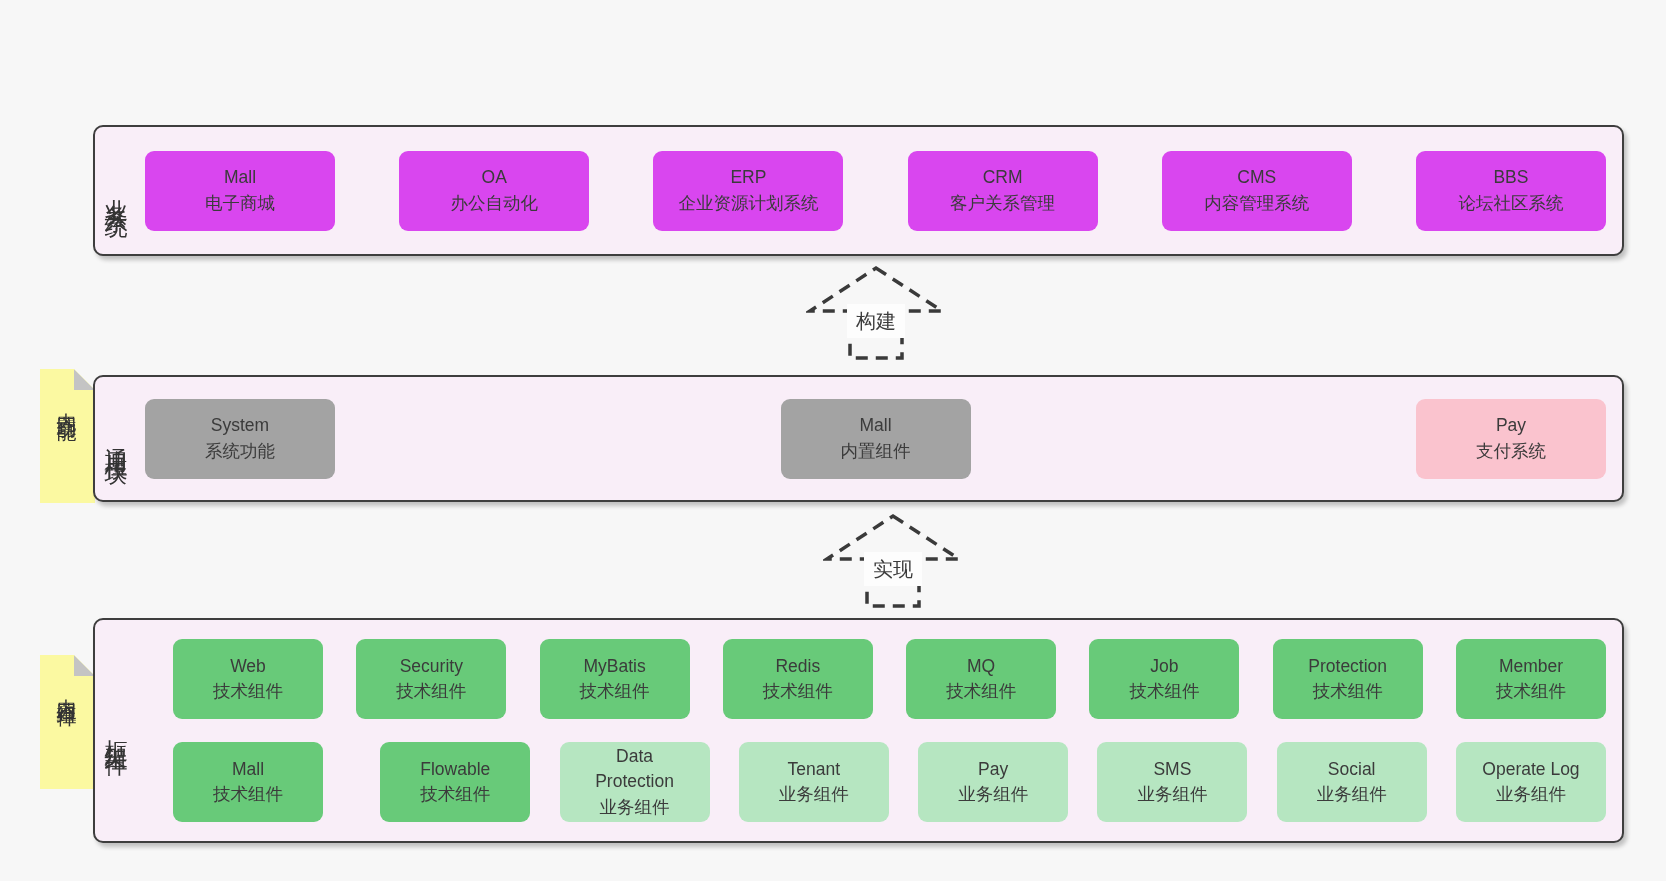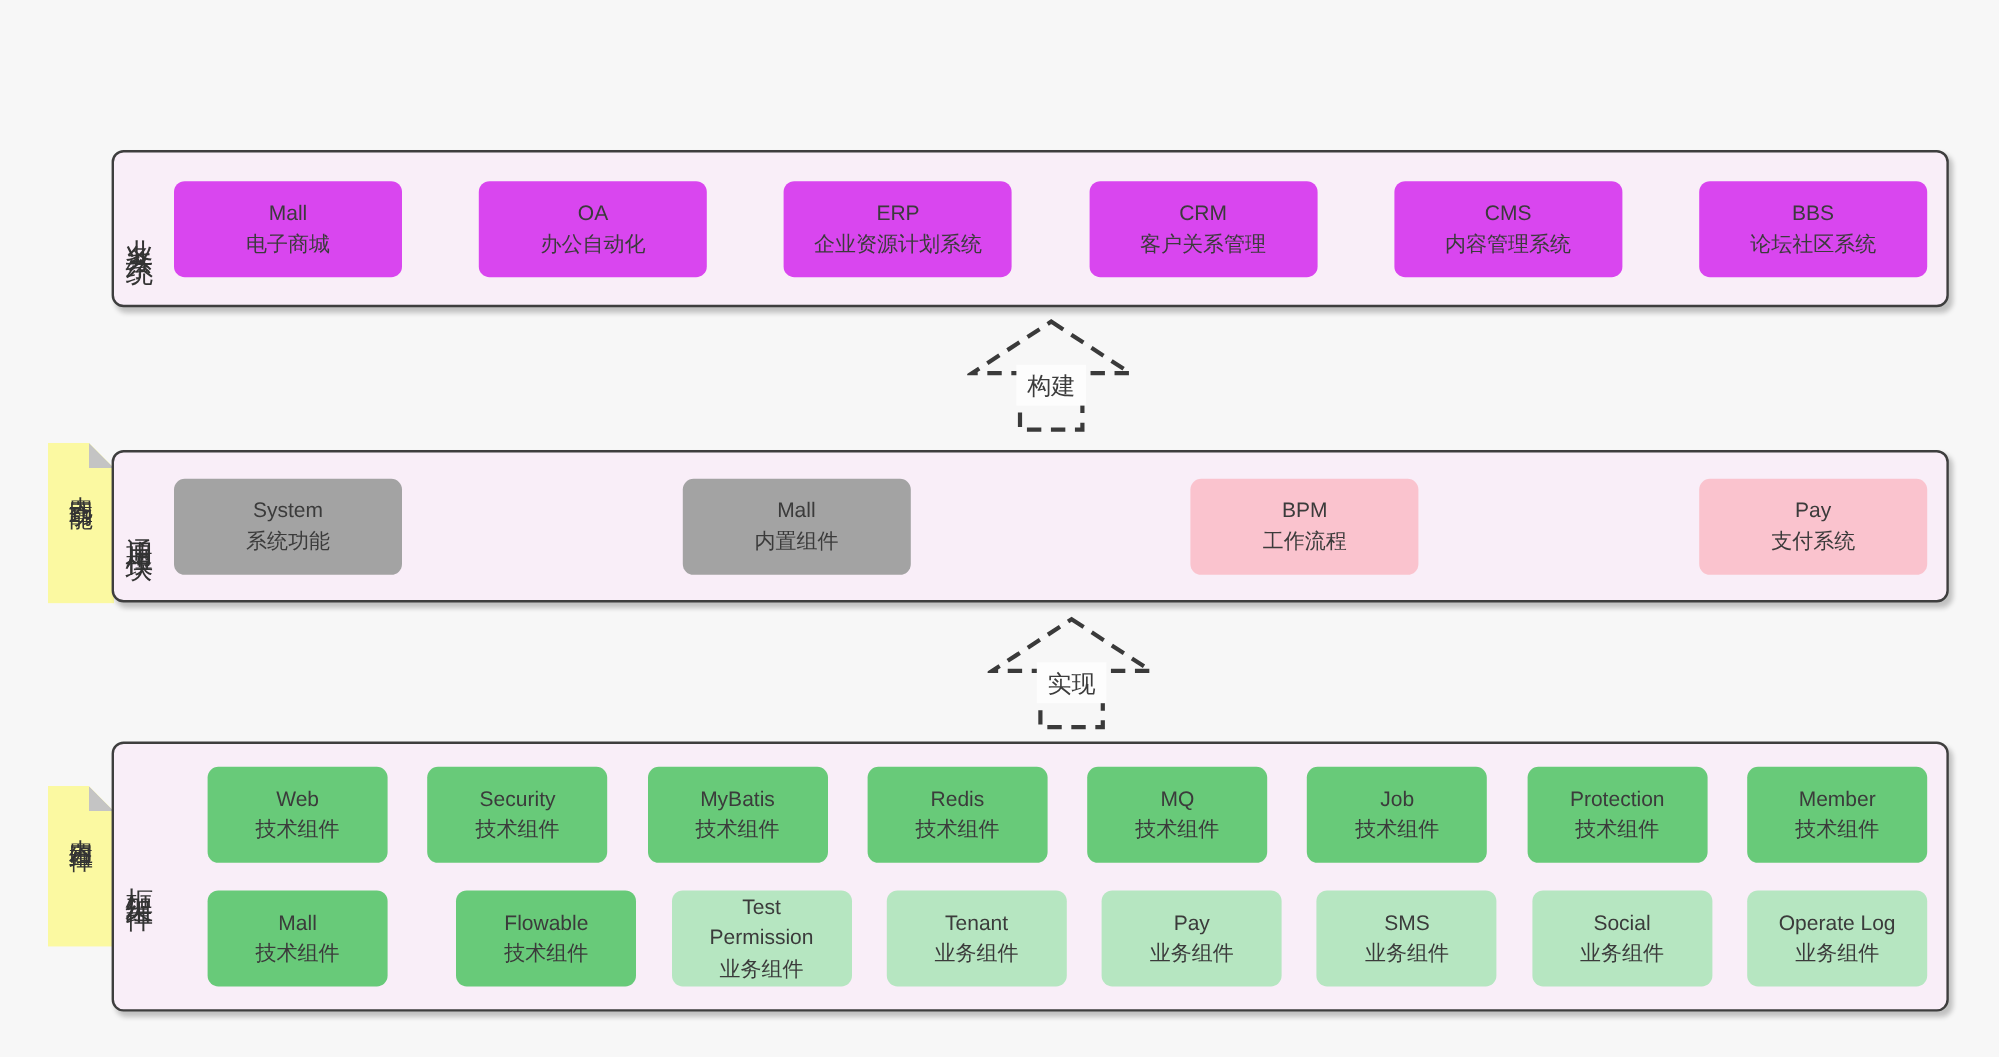--- a/index.html
+++ b/index.html
@@ -147,24 +147,20 @@
     <div class="boxrow of-6">
         <div class="box v-red">
           <div class="box-name">System</div>
           <div class="box-desc">系统功能</div>
         </div>
         <div class="box v-red">
           <div class="box-name">Mall</div>
           <div class="box-desc">内置组件</div>
         </div>
         <div class="box v-pink">
-          <div class="box-name">BPM</div>
-          <div class="box-desc">工作流程</div>
-        </div>
-        <div class="box v-pink">
           <div class="box-name">Pay</div>
           <div class="box-desc">支付系统</div>
         </div>
       </div>
   </div>
 </div>
 
 <svg class="arrow" id="arrow-implement" viewBox="0 0 140 98">
   <polygon points="70,4 136,47 96,47 96,94 44,94 44,47 4,47"></polygon>
   <rect x="41" y="40" width="58" height="34"></rect>
@@ -211,21 +207,21 @@
     <div class="boxrow of-8">
         <div class="box v-green">
           <div class="box-name">Mall</div>
           <div class="box-desc">技术组件</div>
         </div>
         <div class="box v-green">
           <div class="box-name">Flowable</div>
           <div class="box-desc">技术组件</div>
         </div>
         <div class="box v-green-light">
-          <div class="box-name">Test Permission</div>
+          <div class="box-name">Data Protection</div>
           <div class="box-desc">业务组件</div>
         </div>
         <div class="box v-green-light">
           <div class="box-name">Tenant</div>
           <div class="box-desc">业务组件</div>
         </div>
         <div class="box v-green-light">
           <div class="box-name">Pay</div>
           <div class="box-desc">业务组件</div>
         </div>

